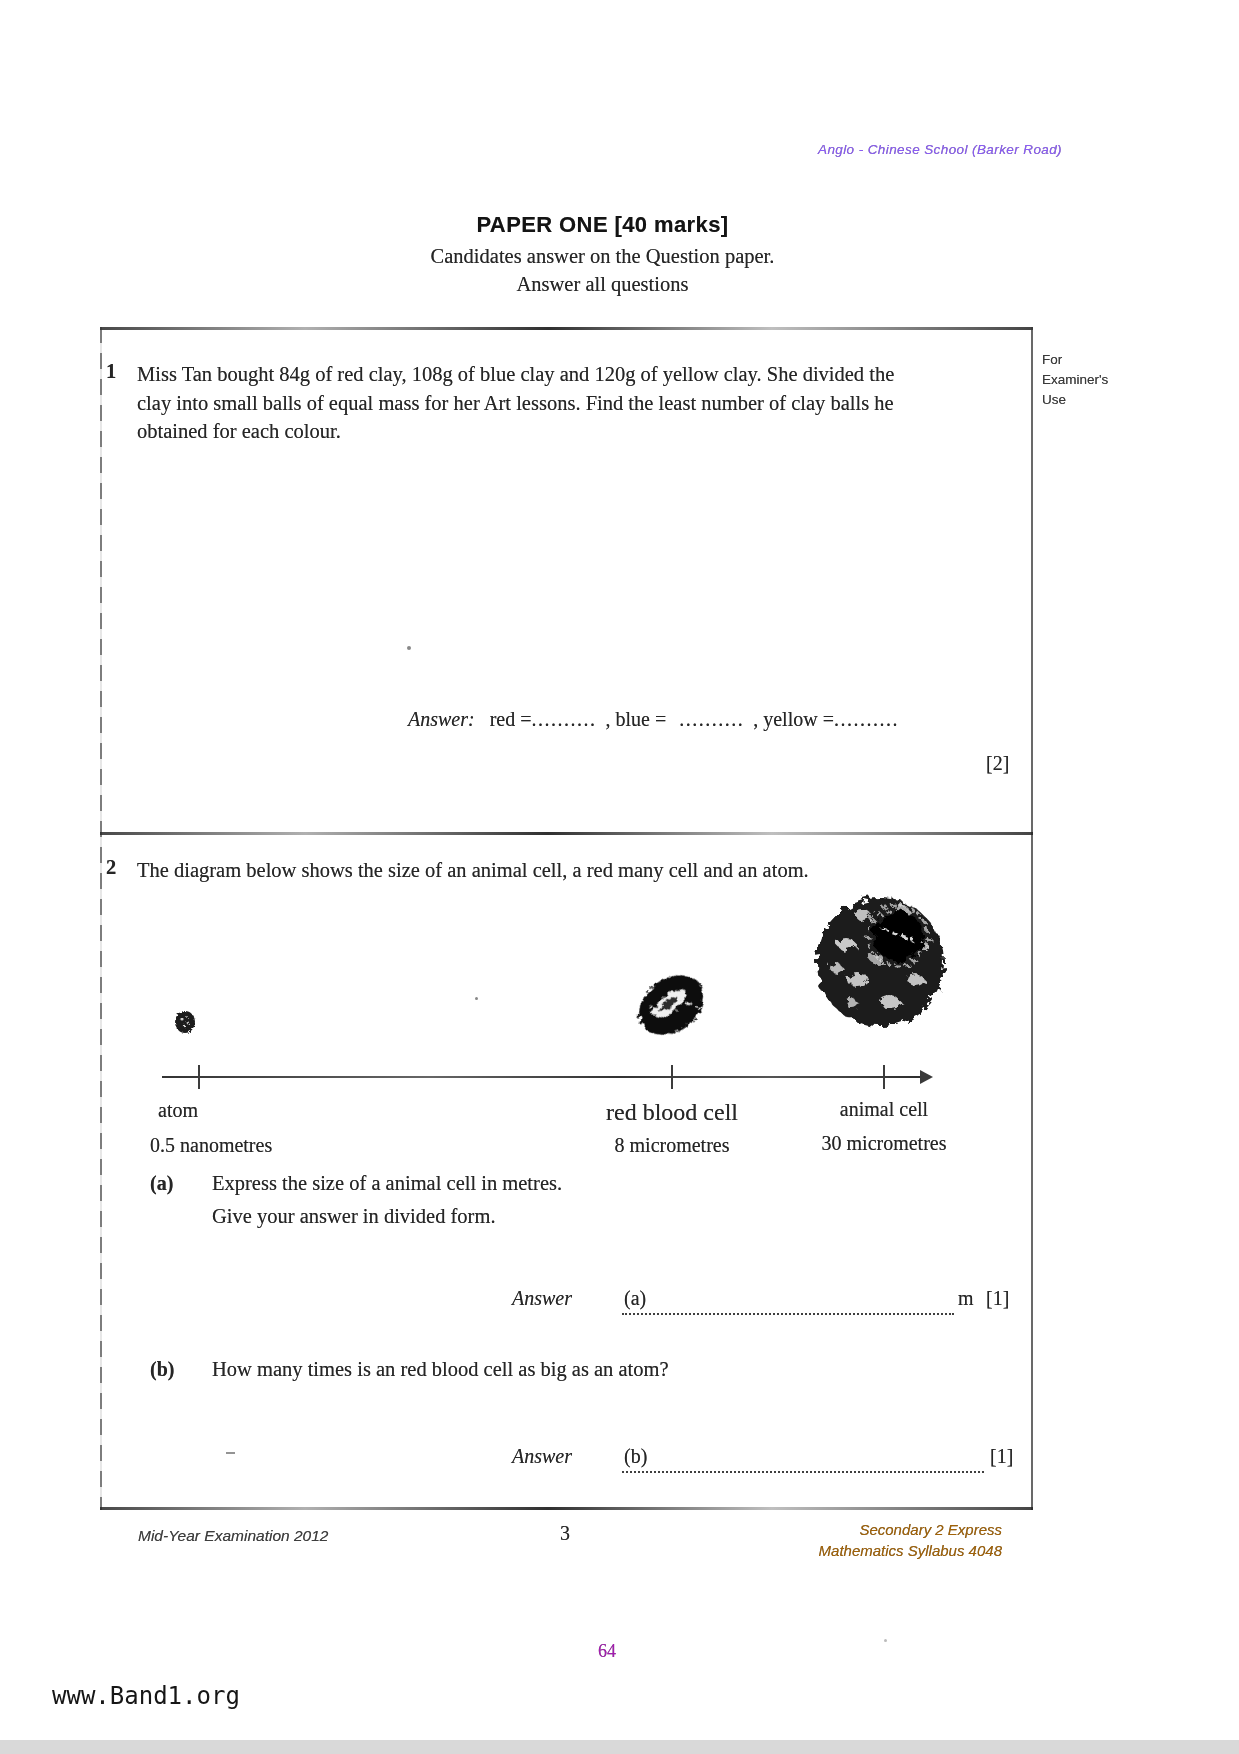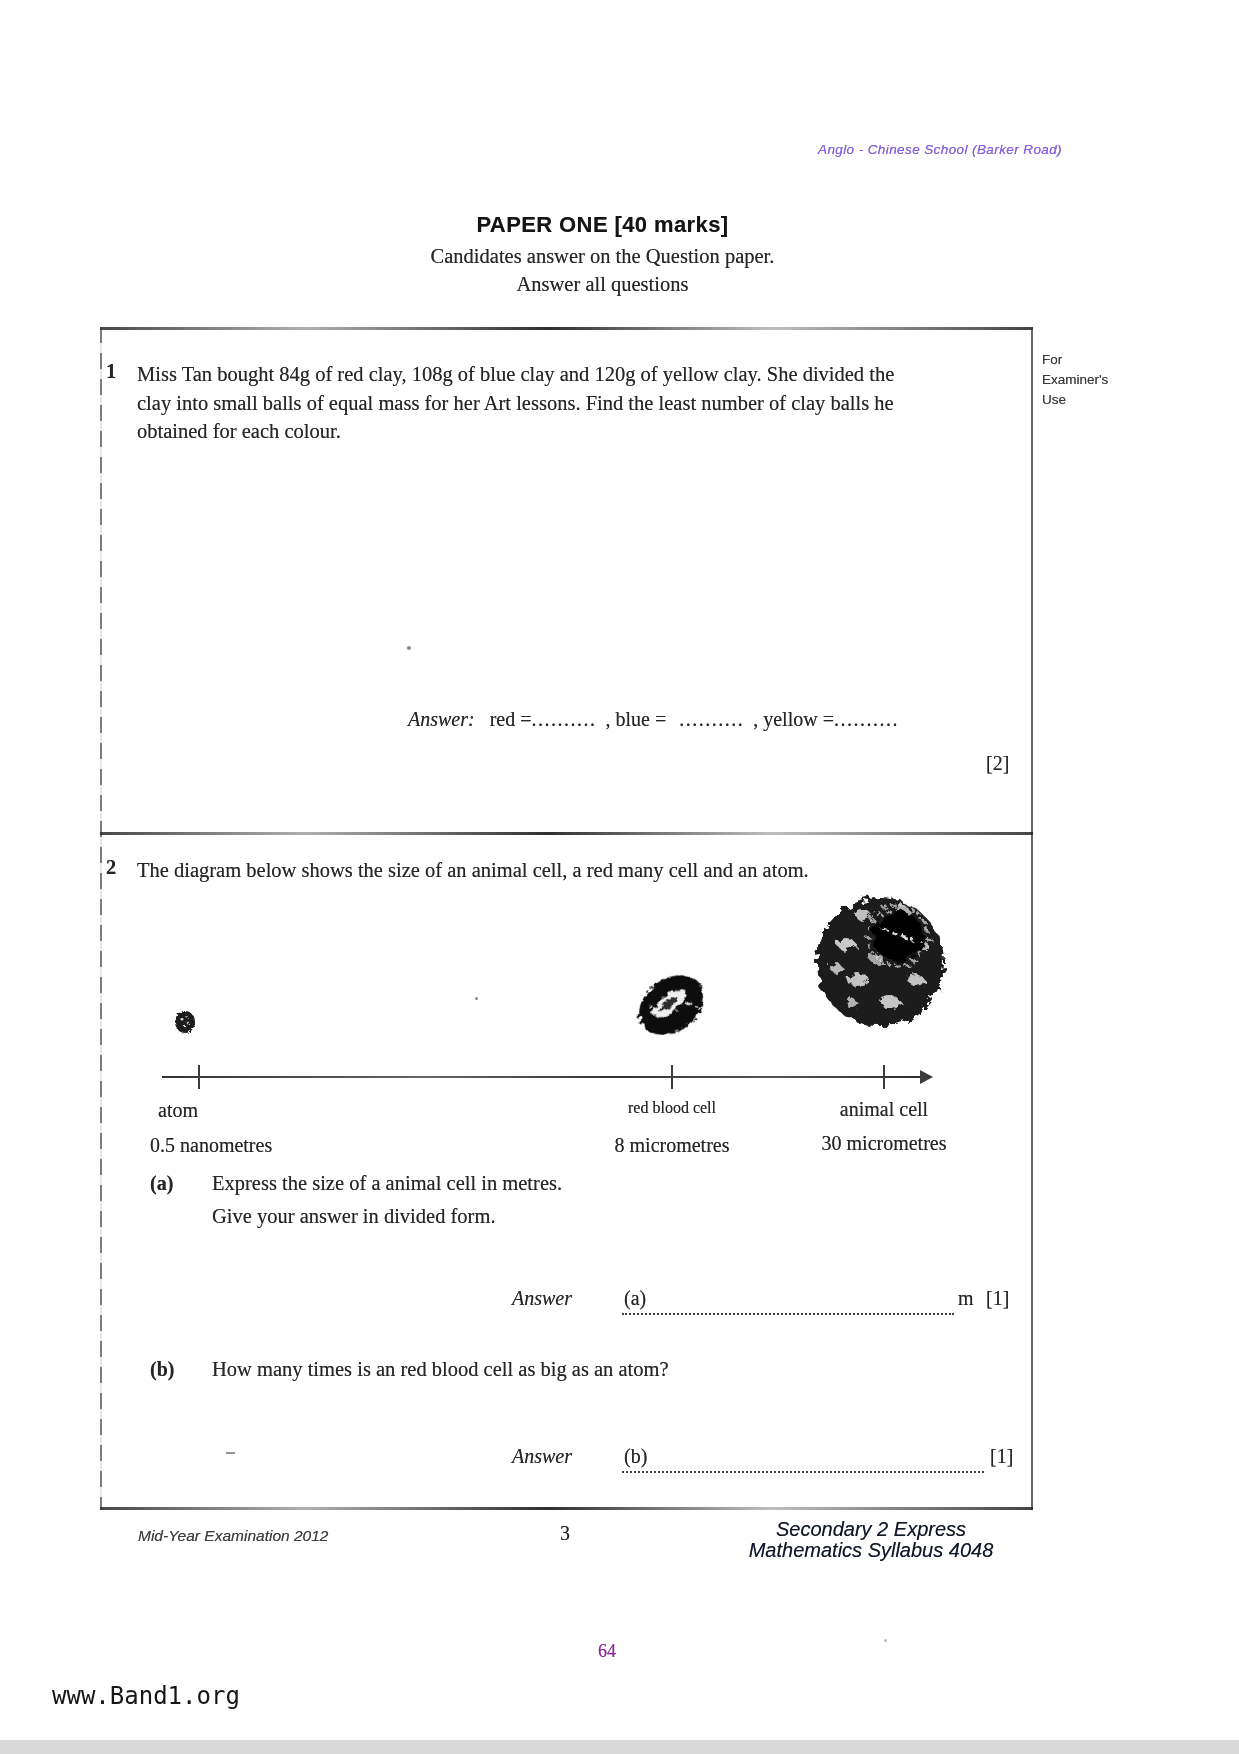--- a/index.html
+++ b/index.html
@@ -122,21 +122,21 @@
 </svg>
 
 <div class="abs nl" style="left:162px;top:1076px;width:760px;"></div>
 <div class="abs arrow" style="left:920px;top:1070px;"></div>
 <div class="abs tick" style="left:198px;top:1065px;"></div>
 <div class="abs tick" style="left:671px;top:1065px;"></div>
 <div class="abs tick" style="left:883px;top:1065px;"></div>
 
 <div class="abs scan" style="left:158px;top:1099px;font-size:20px;">atom</div>
 <div class="abs scan" style="left:150px;top:1134px;font-size:20px;">0.5 nanometres</div>
-<div class="abs scan ctr" style="left:597px;top:1099px;width:150px;font-size:16px;">red blood cell</div>
+<div class="abs scan ctr" style="left:597px;top:1099px;width:150px;font-size:24px;">red blood cell</div>
 <div class="abs scan ctr" style="left:597px;top:1134px;width:150px;font-size:20px;">8 micrometres</div>
 <div class="abs scan ctr" style="left:808px;top:1098px;width:152px;font-size:20px;">animal cell</div>
 <div class="abs scan ctr" style="left:802px;top:1132px;width:164px;font-size:20px;">30 micrometres</div>
 
 <div class="abs scan bold" style="left:150px;top:1172px;font-size:20px;">(a)</div>
 <div class="abs scan" style="left:212px;top:1172px;font-size:20.5px;">Express the size of a animal cell in metres.</div>
 <div class="abs scan" style="left:212px;top:1205px;font-size:20.5px;">Give your answer in divided form.</div>
 
 <div class="abs scan ital" style="left:512px;top:1287px;font-size:20px;">Answer</div>
 <div class="abs scan" style="left:624px;top:1287px;font-size:20px;">(a)</div>
@@ -152,20 +152,20 @@
 <div class="abs dotline" style="left:622px;top:1445px;width:362px;"></div>
 <div class="abs scan" style="left:990px;top:1445px;font-size:20px;">[1]</div>
 
 <div class="abs speck" style="left:407px;top:646px;width:4px;height:4px;"></div>
 <div class="abs speck" style="left:475px;top:997px;width:3px;height:3px;"></div>
 <div class="abs" style="left:226px;top:1452px;width:9px;height:2px;background:#666;opacity:.7;"></div>
 <div class="abs speck" style="left:884px;top:1639px;width:3px;height:3px;opacity:.4;"></div>
 
 <div class="abs sans ital scan" style="left:138px;top:1527px;font-size:15.5px;color:#3e3e3e;">Mid-Year Examination 2012</div>
 <div class="abs scan" style="left:560px;top:1522px;font-size:20px;">3</div>
-<div class="abs sans ital scan" style="left:740px;top:1519px;width:262px;text-align:center;font-size:20px;line-height:21px;color:#0f172a;">
+<div class="abs sans ital scan" style="left:740px;top:1519px;width:262px;text-align:right;font-size:15px;line-height:21px;color:#a16207;">
   <div>Secondary 2 Express</div>
   <div>Mathematics Syllabus 4048</div>
 </div>
 
 <div class="abs scan" style="left:598px;top:1641px;font-size:18px;color:#a21caf;">64</div>
 <div class="abs mono" style="left:52px;top:1682px;font-size:24px;color:#161616;">www.Band1.org</div>
 <div class="abs" style="left:0;top:1740px;width:1239px;height:14px;background:#d9d9d9;"></div>
 
 </body></html>

